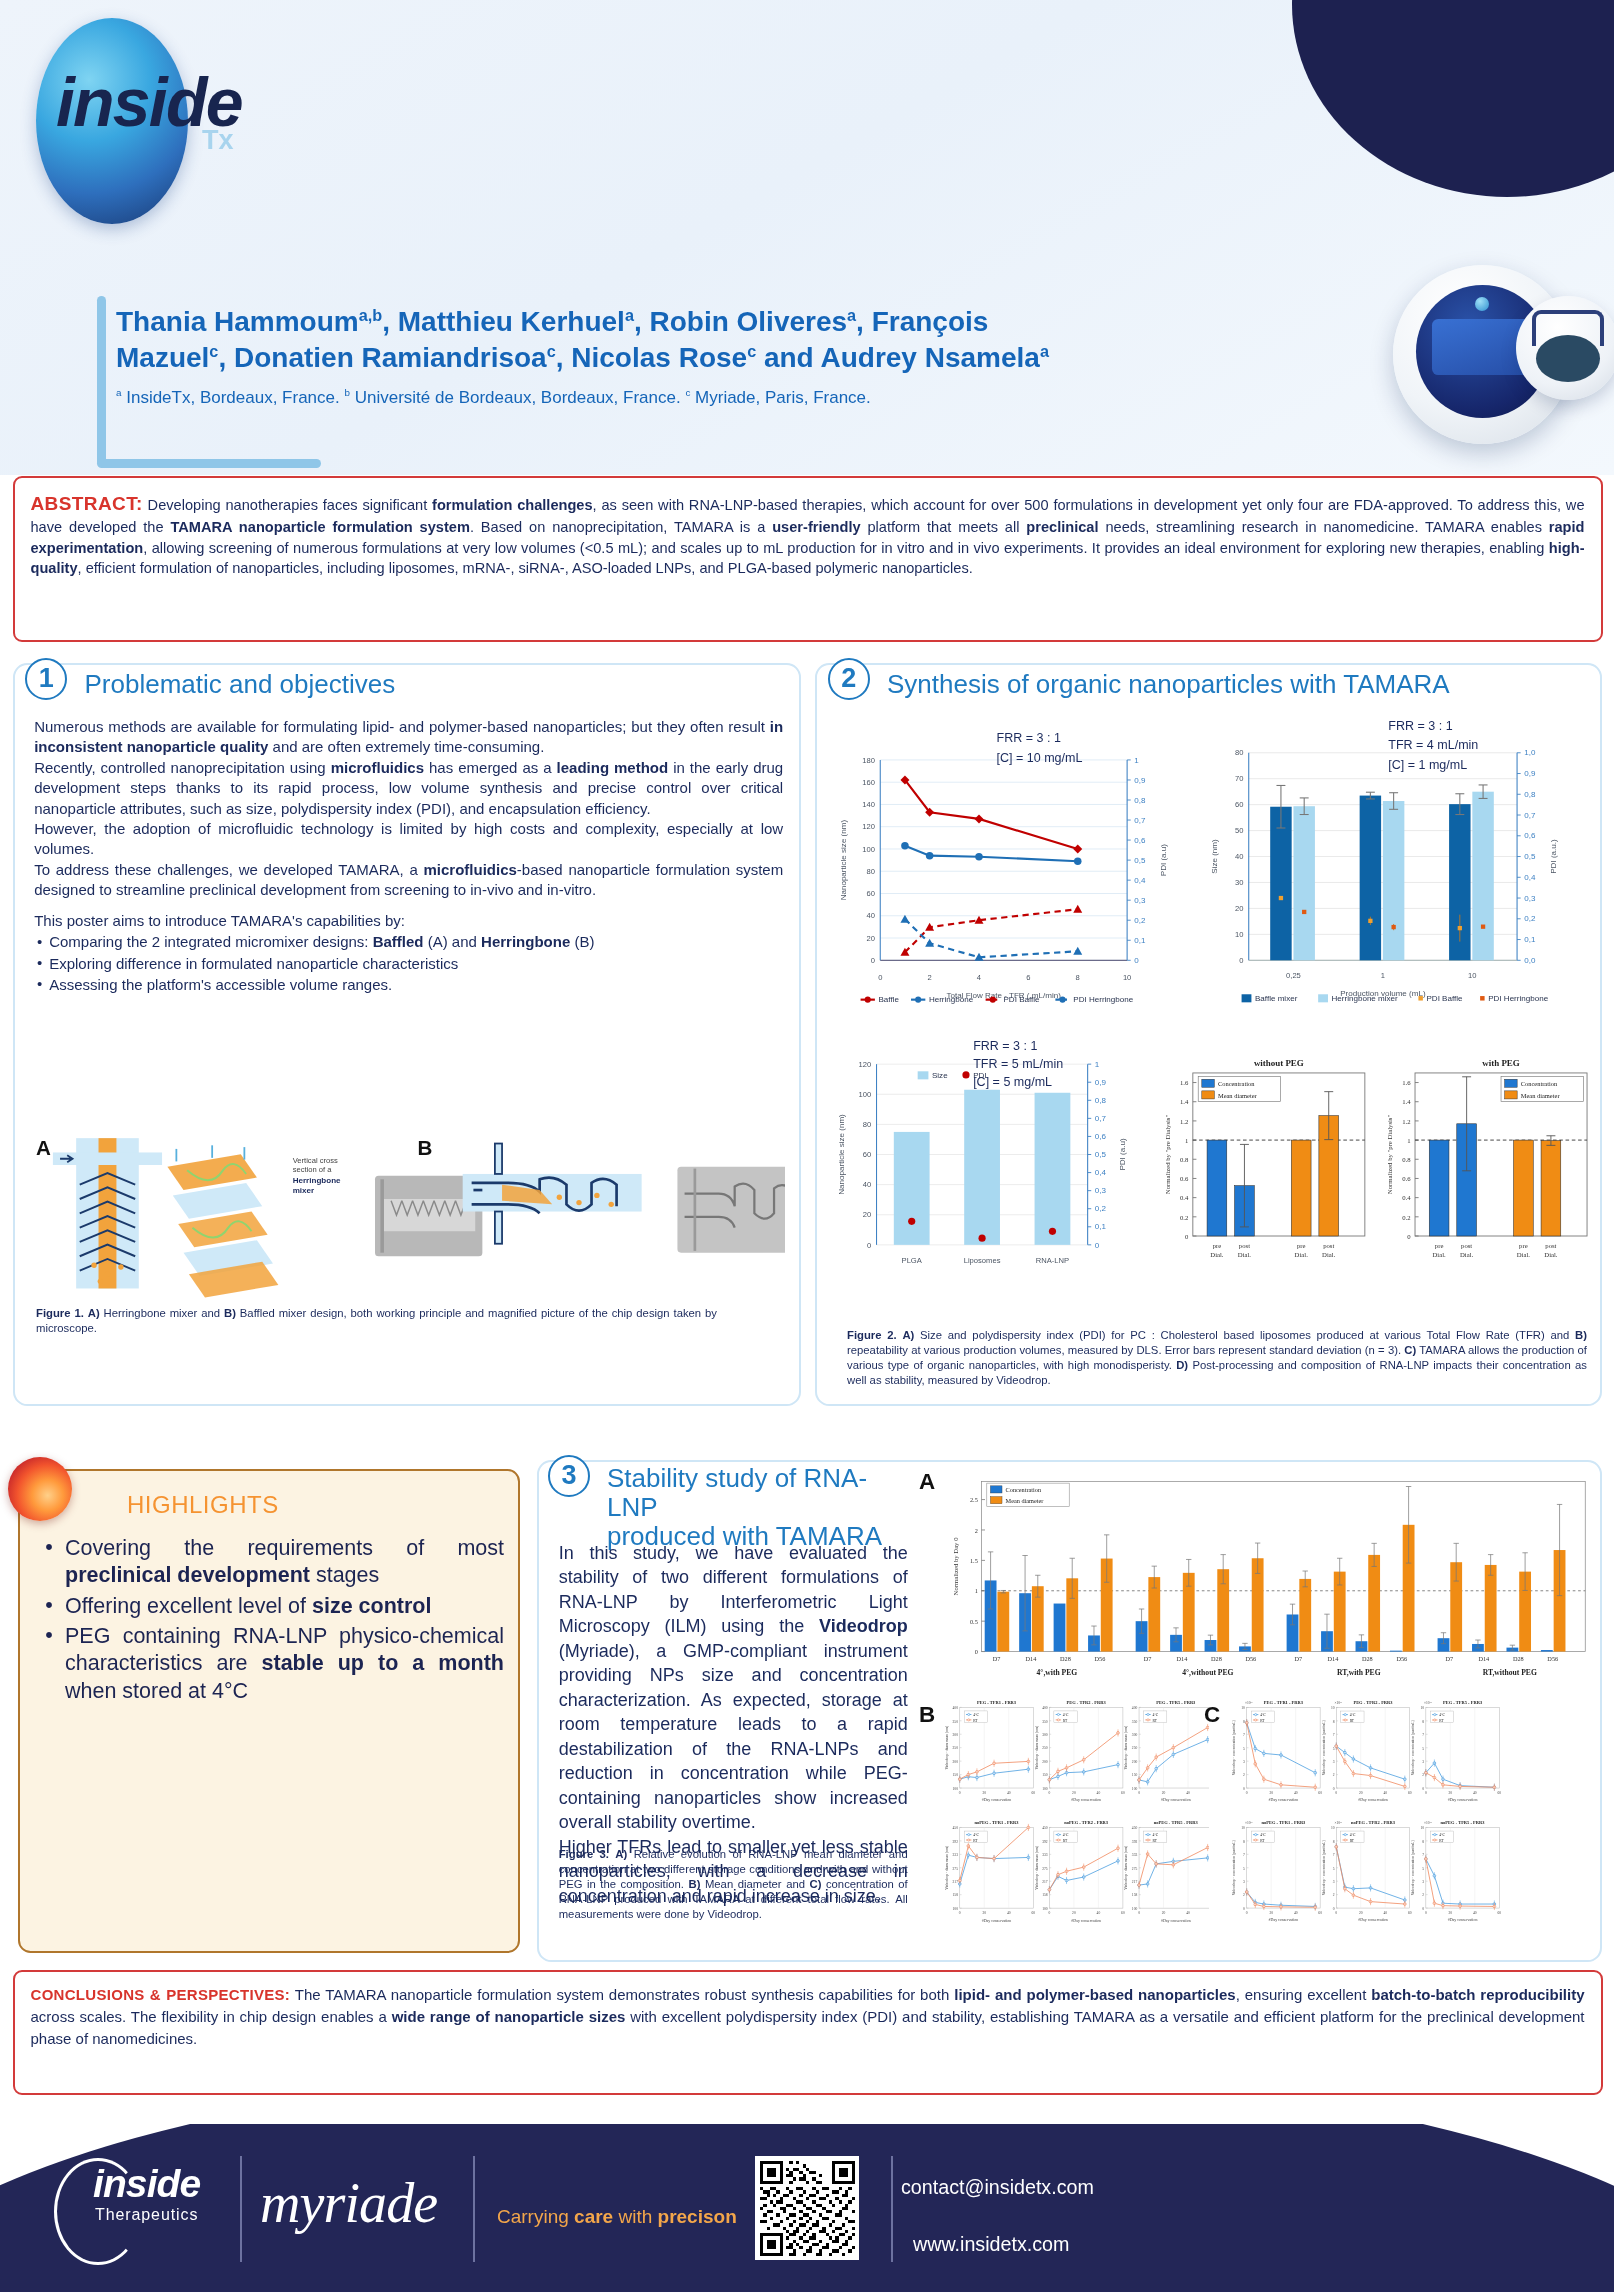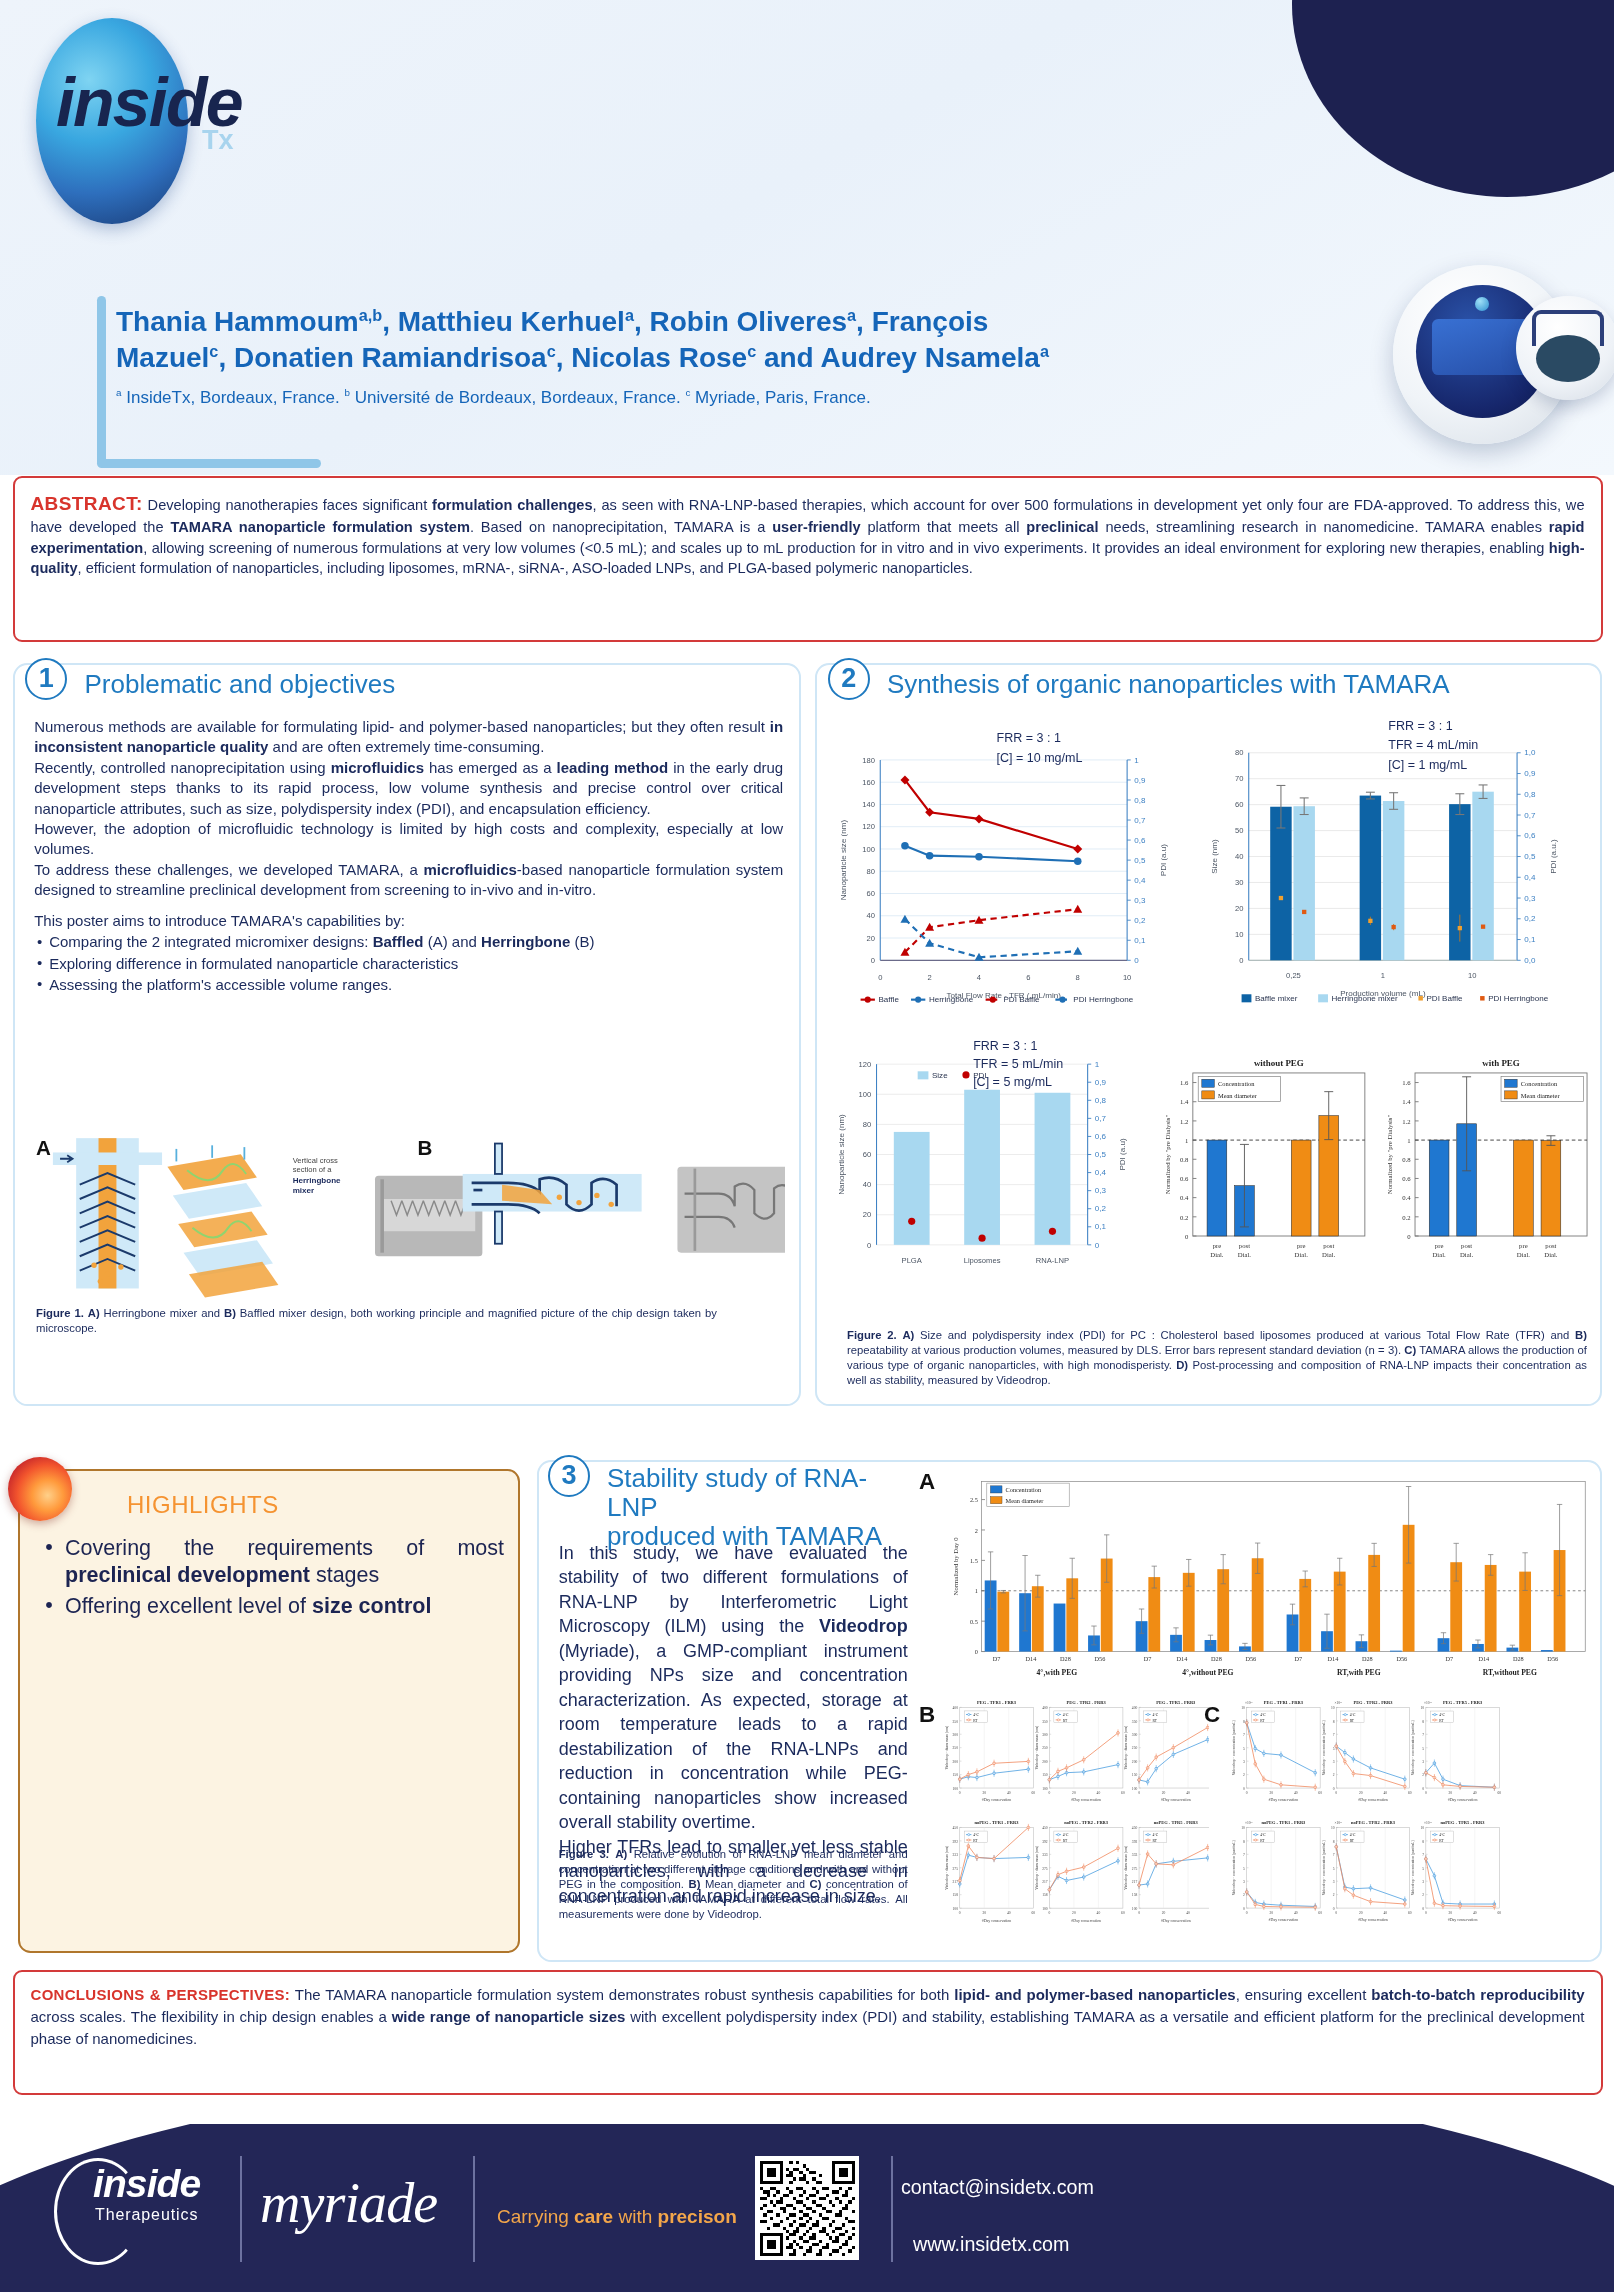--- a/index.html
+++ b/index.html
@@ -682,20 +682,21 @@
 
   <div class="fig-cap" style="position:absolute; left:30px; top:663px; width:740px;"><b>Figure 2.</b> <b>A)</b> Size and polydispersity index (PDI) for PC : Cholesterol based liposomes produced at various Total Flow Rate (TFR) and <b>B)</b> repeatability at various production volumes, measured by DLS. Error bars represent standard deviation (n = 3). <b>C)</b> TAMARA allows the production of various type of organic nanoparticles, with high monodisperisty. <b>D)</b> Post-processing and composition of RNA-LNP impacts their concentration as well as stability, measured by Videodrop.</div>
 </div>
 
 <div id="highlights-box">
   <div class="hl-ball"></div>
   <div id="hl-title">HIGHLIGHTS</div>
   <ul class="bul" id="hl-list">
       <li>Covering the requirements of most <b>preclinical development</b> stages</li>
       <li>Offering excellent level of <b>size control</b></li>
+      <li>PEG containing RNA-LNP physico-chemical characteristics are <b>stable up to a month</b> when stored at 4°C</li>
     </ul>
 </div>
 
 <div id="sec3-box" class="box-blue">
   <div class="sec-num" style="left:9px; top:-7.2px;">3</div>
   <div class="sec-title" style="left:68px; top:1.8px; width:296px; line-height:1.12;">Stability study of RNA-LNP<br>produced with TAMARA</div>
 
   <div class="body-txt" style="position:absolute; left:19.7px; top:79px; width:349px; font-size:18px;">
       <div>In this study, we have evaluated the stability of two different formulations of RNA-LNP by Interferometric Light Microscopy (ILM) using the <b>Videodrop</b> (Myriade), a GMP-compliant instrument providing NPs size and concentration characterization. As expected, storage at room temperature leads to a rapid destabilization of the RNA-LNPs and reduction in concentration while PEG-containing nanoparticles show increased overall stability overtime.</div>
       <div>Higher TFRs lead to smaller yet less stable nanoparticles, with a decrease in concentration and rapid increase in size.</div>

